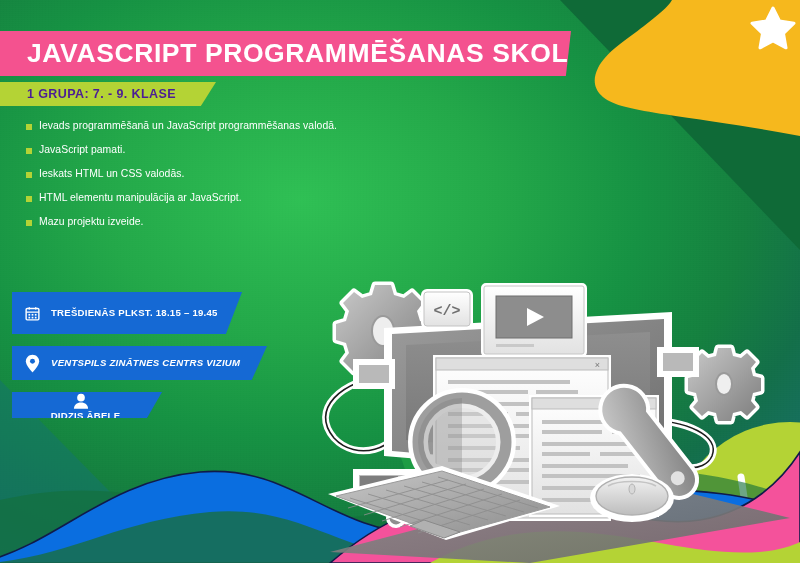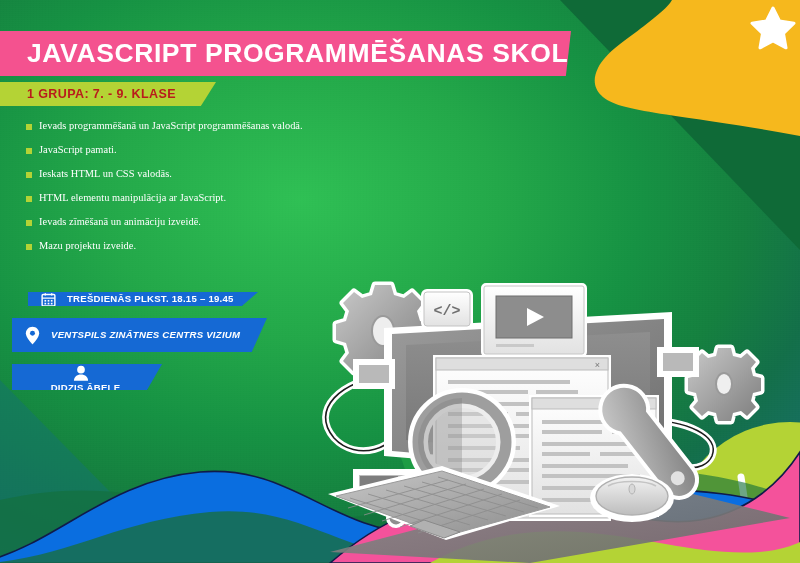--- a/index.html
+++ b/index.html
@@ -46,21 +46,21 @@
   }
   #subtitle-bar {
     position: absolute; left: 0; top: 82px;
     width: 216px; height: 24px;
     background: #b4d335;
     clip-path: polygon(0 0, 100% 0, 93% 100%, 0 100%);
     display: flex; align-items: center;
     box-shadow: 2px 3px 0 rgba(0,0,0,.20);
   }
   #subtitle-text {
-    color: #b91c1c;
+    color: #4c1d95;
     font-size: 12.5px;
     font-weight: bold;
     letter-spacing: .4px;
     padding-left: 27px;
     white-space: nowrap;
   }
 
   
   #bullet-list {
     position: absolute; left: 26px; top: 120px;
@@ -75,36 +75,35 @@
     background: #b4d335;
     margin-top: 4px; margin-right: 7px;
     flex: 0 0 auto;
   }
   .bullet-label {
     color: #ffffff;
     font-size: 10.4px;
     line-height: 1.1;
     letter-spacing: .05px;
     white-space: nowrap;
-    font-family: Liberation Serif, serif;
   }
 
   
   #info-badges {
     position: absolute; left: 12px; top: 292px;
   }
   .badge {
     position: relative;
     background: #1569d4;
     display: flex; align-items: center;
     margin-bottom: 12px;
     padding: 0 14px 0 11px;
     box-shadow: 2px 3px 0 rgba(0,0,0,.18);
   }
-  .badge-1 { width: 230px; height: 14px; clip-path: polygon(0 0, 100% 0, 93% 100%, 0 100%); margin-left: 16px; }
+  .badge-1 { width: 230px; height: 42px; clip-path: polygon(0 0, 100% 0, 93% 100%, 0 100%); }
   .badge-2 { width: 255px; height: 34px; clip-path: polygon(0 0, 100% 0, 94% 100%, 0 100%); font-style: italic; }
   .badge-3 { width: 150px; height: 26px; clip-path: polygon(0 0, 100% 0, 90% 100%, 0 100%); flex-direction: column; }
   .badge-icon {
     width: 18px; height: 18px;
     flex: 0 0 auto;
     margin-right: 10px;
     display: flex; align-items: center; justify-content: center;
   }
   .badge-icon svg { display: block; }
   .badge-text {
@@ -196,24 +195,20 @@
       <span class="bullet-square"></span>
       <span class="bullet-label">JavaScript pamati.</span>
     </div>
     <div class="bullet-item">
       <span class="bullet-square"></span>
       <span class="bullet-label">Ieskats HTML un CSS valodās.</span>
     </div>
     <div class="bullet-item">
       <span class="bullet-square"></span>
       <span class="bullet-label">HTML elementu manipulācija ar JavaScript.</span>
-    </div>
-    <div class="bullet-item">
-      <span class="bullet-square"></span>
-      <span class="bullet-label">Ievads zīmēšanā un animāciju izveidē.</span>
     </div>
     <div class="bullet-item">
       <span class="bullet-square"></span>
       <span class="bullet-label">Mazu projektu izveide.</span>
     </div>
   </div>
 
   <div id="info-badges">
 
     <div class="badge badge-1">

